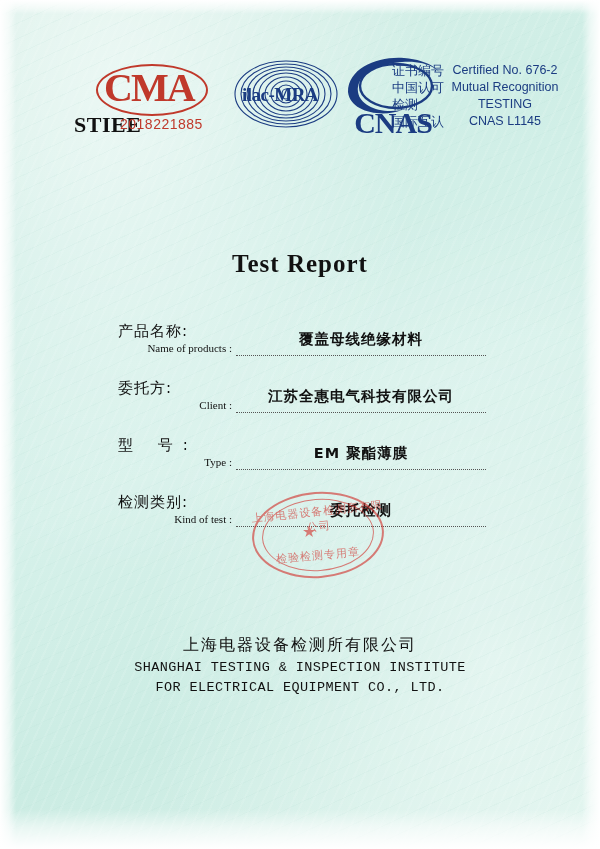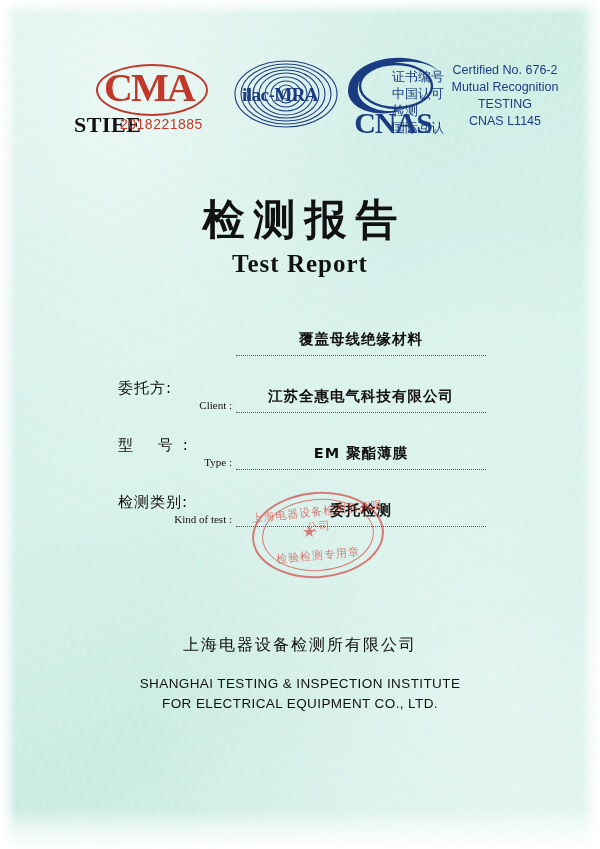--- a/index.html
+++ b/index.html
@@ -185,21 +185,21 @@
     font-size: 12.5px;
     color: #1b3c82;
     line-height: 17px;
   }
   .cnas-info div { white-space: nowrap; text-align: center; }
 
   
   .cnas-cn {
     position: absolute;
     left: 392px;
-    top: 16px;
+    top: 10px;
     width: 130px;
     font-family: "Liberation Sans", sans-serif;
     font-size: 13px;
     color: #1b3c82;
     line-height: 17px;
   }
 
   
   .title-cn {
     position: absolute;
@@ -346,22 +346,22 @@
     text-align: center;
   }
   .footer-cn {
     font-family: "DejaVu Sans", sans-serif;
     font-size: 16px;
     color: #111111;
     letter-spacing: 2px;
     line-height: 26px;
   }
   .footer-en {
-    margin-top: 16px;
-    font-family: Liberation Sans, sans-serif;
+    margin-top: 0;
+    font-family: Liberation Mono, monospace;
     font-size: 13.5px;
     color: #111111;
     letter-spacing: 0.4px;
     line-height: 20px;
   }
 </style>
 </head>
 <body>
 
 <div class="page">
@@ -413,26 +413,29 @@
     </div>
 
     <div class="cnas-info">
       <div>Certified No. 676-2</div>
       <div>Mutual Recognition</div>
       <div>TESTING</div>
       <div>CNAS L1145</div>
     </div>
   </div>
 
-  <div class="title-cn">检测报告</div>
   <div class="title-en">Test Report</div>
 
   <div class="fields">
 
     <div class="field-row">
+      <div class="field-label">
+        <span class="cn">产品名称:</span>
+        <span class="en">Name of products :</span>
+      </div>
       <div class="field-line"></div>
       <div class="field-value">覆盖母线绝缘材料</div>
     </div>
 
     <div class="field-row">
       <div class="field-label">
         <span class="cn">委托方:</span>
         <span class="en">Client :</span>
       </div>
       <div class="field-line"></div>

